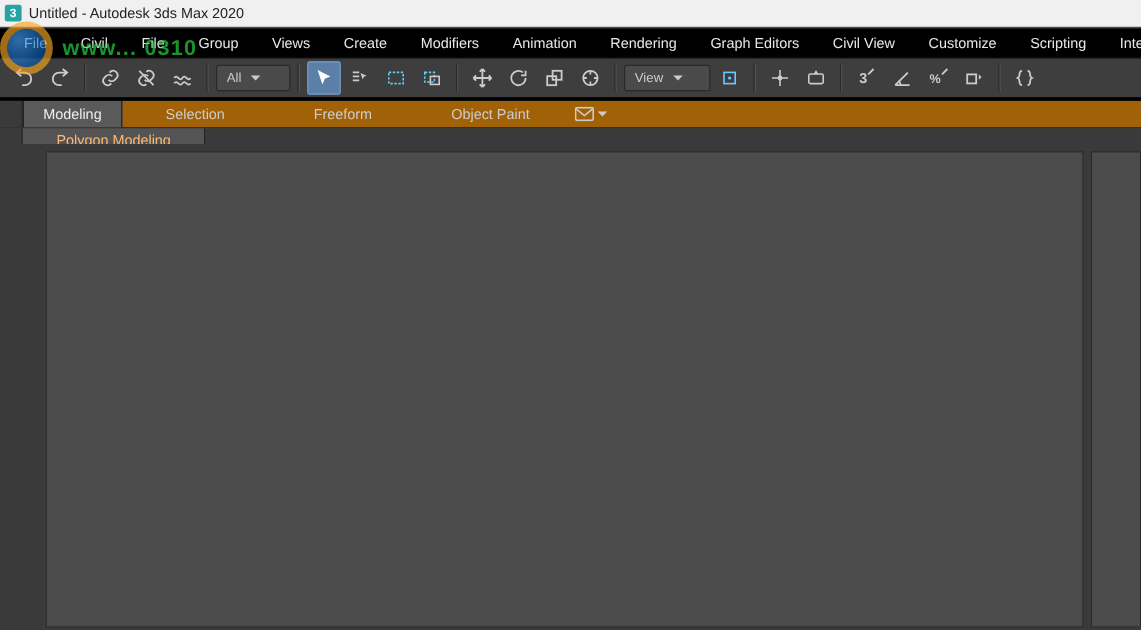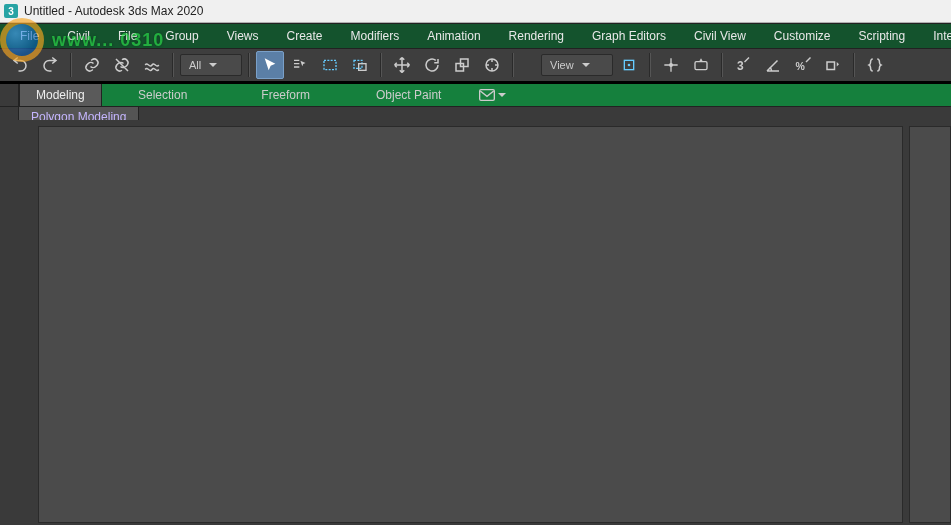--- a/index.html
+++ b/index.html
@@ -33,21 +33,21 @@
     font-weight: bold;
     display: inline-flex;
     align-items: center;
     justify-content: center;
     border-radius: 2px;
     margin-right: 6px;
   }
   .menubar {
     position: relative;
     height: 24px;
-    background: #14532d;
+    background: #000000;
     display: flex;
     align-items: center;
     border-top: 1px solid #222;
     border-bottom: 1px solid #222;
     padding-left: 6px;
   }
   .menu-item {
     padding: 0 14px;
     line-height: 24px;
     color: #e8e8e8;
@@ -132,21 +132,21 @@
     border-radius: 2px;
   }
   .dd-caret {
     width: 0; height: 0;
     border-left: 4px solid transparent;
     border-right: 4px solid transparent;
     border-top: 4px solid #ccc;
   }
   .ribbon {
     height: 22px;
-    background: #15803d;
+    background: #a16207;
     border-bottom: 1px solid #222;
     display: flex;
     align-items: stretch;
   }
   .ribbon-stub {
     width: 18px;
     border-right: 1px solid #222;
     background: #3a3a3a;
   }
   .ribbon-tab {
@@ -177,24 +177,24 @@
   .ribbon2 {
     height: 20px;
     background: #3a3a3a;
     border-bottom: 1px solid #222;
     display: flex;
     align-items: stretch;
   }
   .ribbon2 .panel-label {
     background: #545454;
     border-right: 1px solid #222;
-    padding: 0 12px;
-    display: flex;
-    align-items: center;
-    color: #c4b5fd;
+    padding: 0 28px;
+    display: flex;
+    align-items: center;
+    color: #fdba74;
     font-size: 12px;
     margin-left: 0;
   }
   .viewport-area {
     position: absolute;
     left: 0;
     right: 0;
     top: 120px;
     bottom: 0;
     background: #3a3a3a;
@@ -331,21 +331,21 @@
   </div>
   <div class="tbtn">
     <svg width="18" height="18" viewBox="0 0 24 24">
         <circle cx="12" cy="12" r="8" fill="none" stroke="#ccc" stroke-width="2"></circle>
         <path stroke="#ccc" stroke-width="2" d="M12 4v4M12 16v4M4 12h4M16 12h4"></path>
       </svg>
   </div>
 
   <div class="sep"></div>
 
-  <div class="tool-dd" style="width:56px;margin-left:21px;">
+  <div class="tool-dd" style="width:56px;">
     <span>View</span>
     <span class="dd-caret"></span>
   </div>
 
   <div class="tbtn">
     <svg width="16" height="16" viewBox="0 0 24 24">
         <rect x="5" y="5" width="14" height="14" fill="none" stroke="#6cf" stroke-width="2"></rect>
         <circle cx="12" cy="12" r="2" fill="#6cf"></circle>
       </svg>
   </div>

